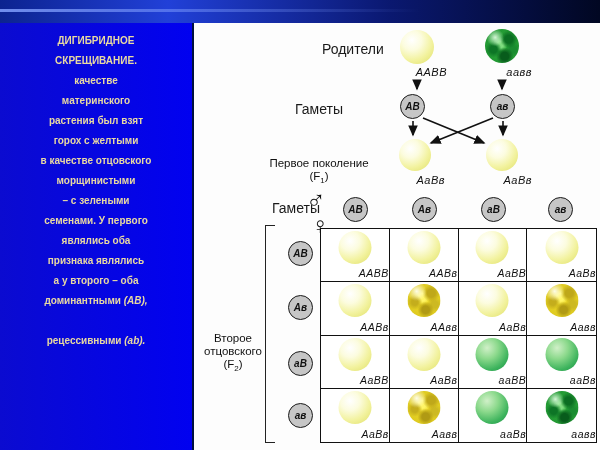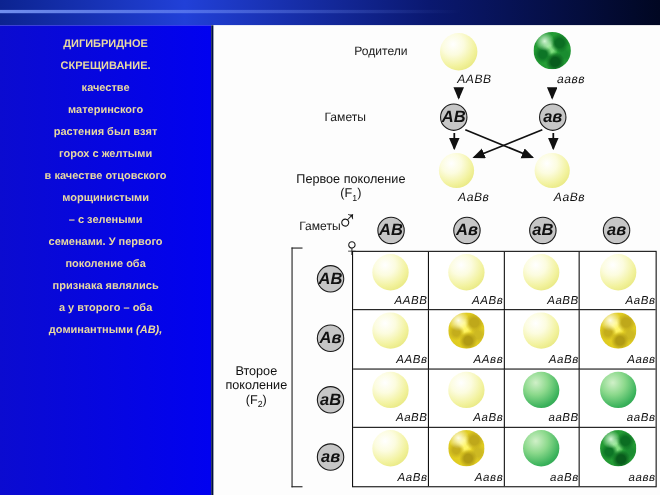--- a/index.html
+++ b/index.html
@@ -25,21 +25,21 @@
   .intro{
     padding:8px 4px 0 4px; text-align:center; color:#e8d9a2;
     font-size:10px; font-weight:bold; line-height:20px;
   }
   .intro .em{ font-style:italic; }
   
   .white-panel{
     position:absolute; left:192px; top:23px; width:408px; height:427px;
     background:#fdfdfd; border-left:2px solid #001040;
   }
-  .dlabel{ position:absolute; font-size:11px; color:#1a1a1a; white-space:nowrap; }
+  .dlabel{ position:absolute; font-size:14px; color:#1a1a1a; white-space:nowrap; }
   .glabel{
     position:absolute; font-size:11px; font-style:italic; color:#111;
     text-align:right; white-space:nowrap; letter-spacing:.5px;
   }
   .pea{ position:absolute; border-radius:50%; }
   .pea-ys{ background:radial-gradient(circle at 35% 30%, #ffffff 0%, #fcfcdf 30%, #f2f29e 62%, #dede64 100%); }
   .pea-gs{ background:radial-gradient(circle at 35% 30%, #d0f0c8 0%, #8cd98c 35%, #3cb35c 70%, #1f8f46 100%); }
   .pea-yw{ background:
       radial-gradient(circle at 28% 22%, rgba(255,255,240,.95) 0%, rgba(255,255,240,0) 28%),
       radial-gradient(circle at 72% 28%, #bfa81a 0 12%, rgba(0,0,0,0) 26%),
@@ -53,21 +53,21 @@
       radial-gradient(circle at 70% 30%, #0b6e22 0 12%, rgba(0,0,0,0) 26%),
       radial-gradient(circle at 25% 60%, #0d7526 0 11%, rgba(0,0,0,0) 25%),
       radial-gradient(circle at 58% 80%, #085c1c 0 12%, rgba(0,0,0,0) 26%),
       radial-gradient(circle at 82% 60%, #1a8c30 0 10%, rgba(0,0,0,0) 22%),
       radial-gradient(circle at 45% 45%, #7fdd7f 0 12%, rgba(0,0,0,0) 28%),
       radial-gradient(circle at 50% 50%, #2fae3c 0%, #1d9030 100%); }
   .gamete{
     position:absolute; width:25px; height:25px; border-radius:50%;
     background:#c6c6c6; border:1.6px solid #1b1b1b;
     display:flex; align-items:center; justify-content:center;
-    font-size:15px; font-style:italic; font-weight:bold; color:#111;
+    font-size:10px; font-style:italic; font-weight:bold; color:#111;
   }
   .sex{ position:absolute; color:#111; font-weight:bold; line-height:1; }
   .f1label,.f2label{ position:absolute; text-align:center; font-size:11.5px; line-height:13px; color:#111;margin-top:14px; }
   .f1label sub,.f2label sub{ font-size:8px; }
   .punnett{
     position:absolute; left:126px; top:205px; width:277px; height:215px;
     display:grid; grid-template-columns:repeat(4,1fr); grid-template-rows:repeat(4,1fr);
     border:1.6px solid #111; background:#fff;
   }
   .pcell{ position:relative; border-right:1.6px solid #111; border-bottom:1.6px solid #111; }
@@ -92,25 +92,26 @@
         <div>ДИГИБРИДНОЕ</div>
         <div>СКРЕЩИВАНИЕ.</div>
         <div>качестве</div>
         <div>материнского</div>
         <div>растения был взят</div>
         <div>горох с желтыми</div>
         <div>в качестве отцовского</div>
         <div>морщинистыми</div>
         <div>– с зелеными</div>
         <div>семенами. У первого</div>
-        <div>поколение оба</div>
+        <div>являлись оба</div>
         <div>признака являлись</div>
         <div>а у второго – оба</div>
         <div>доминантными <span class="em">(АВ),</span></div>
         <div>&nbsp;</div>
+        <div>рецессивными <span class="em">(ab).</span></div>
       </div>
   </div>
 
   <div class="white-panel">
 
     <svg class="arrows" width="408" height="427">
       <defs>
         <marker id="ah" markerWidth="8" markerHeight="8" refX="6" refY="3" orient="auto">
           <path d="M0,0 L7,3 L0,6 Z" fill="#111"></path>
         </marker>
@@ -160,21 +161,21 @@
         <div class="gamete" style="left: 94px; top: 218px;">АВ</div>
         <div class="gamete" style="left: 94px; top: 272px;">Ав</div>
         <div class="gamete" style="left: 94px; top: 328px;">аВ</div>
         <div class="gamete" style="left: 94px; top: 380px;">ав</div>
       </div>
 
     <div class="bracket"></div>
 
     <div class="f2label" style="left:0px;top:295px;width:78px">
       <div>Второе</div>
-      <div>поколение</div>
+      <div>отцовского</div>
       <div><span>(F</span><sub>2</sub><span>)</span></div>
     </div>
 
     <div class="punnett" id="punnett">
         <div class="pcell">
           <div class="pea pea-ys"></div>
           <div class="glabel">ААВВ</div>
         </div>
         <div class="pcell">
           <div class="pea pea-ys"></div>

